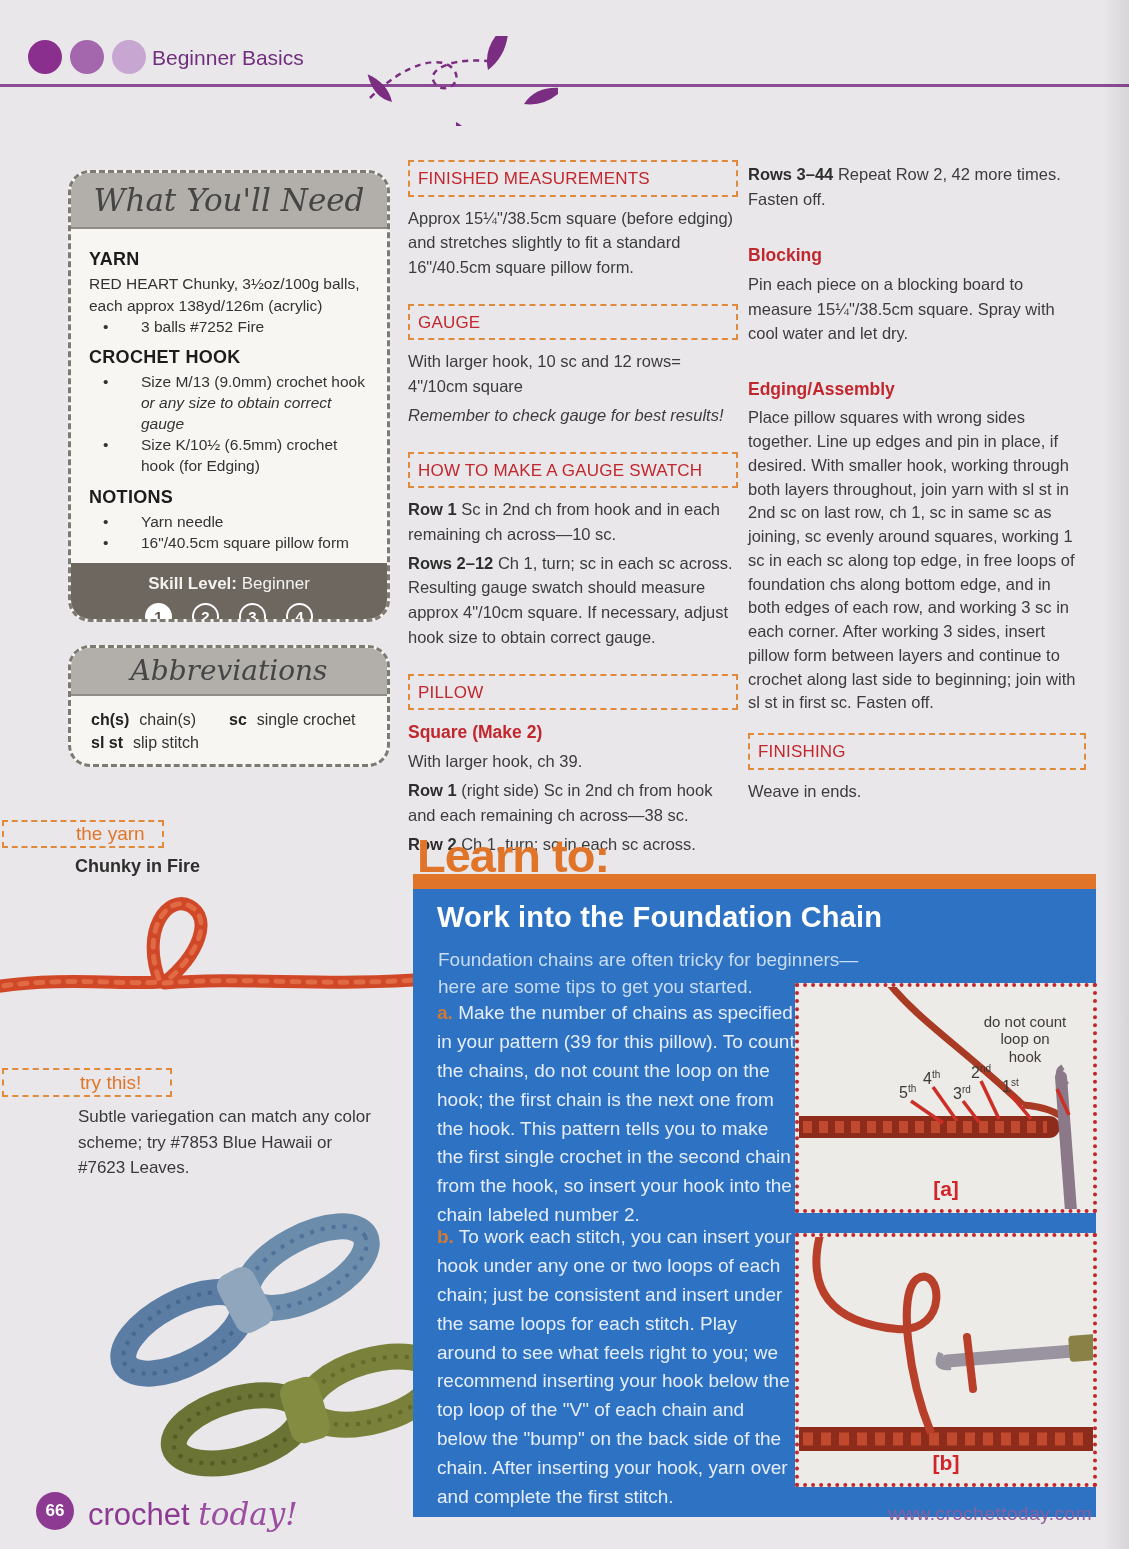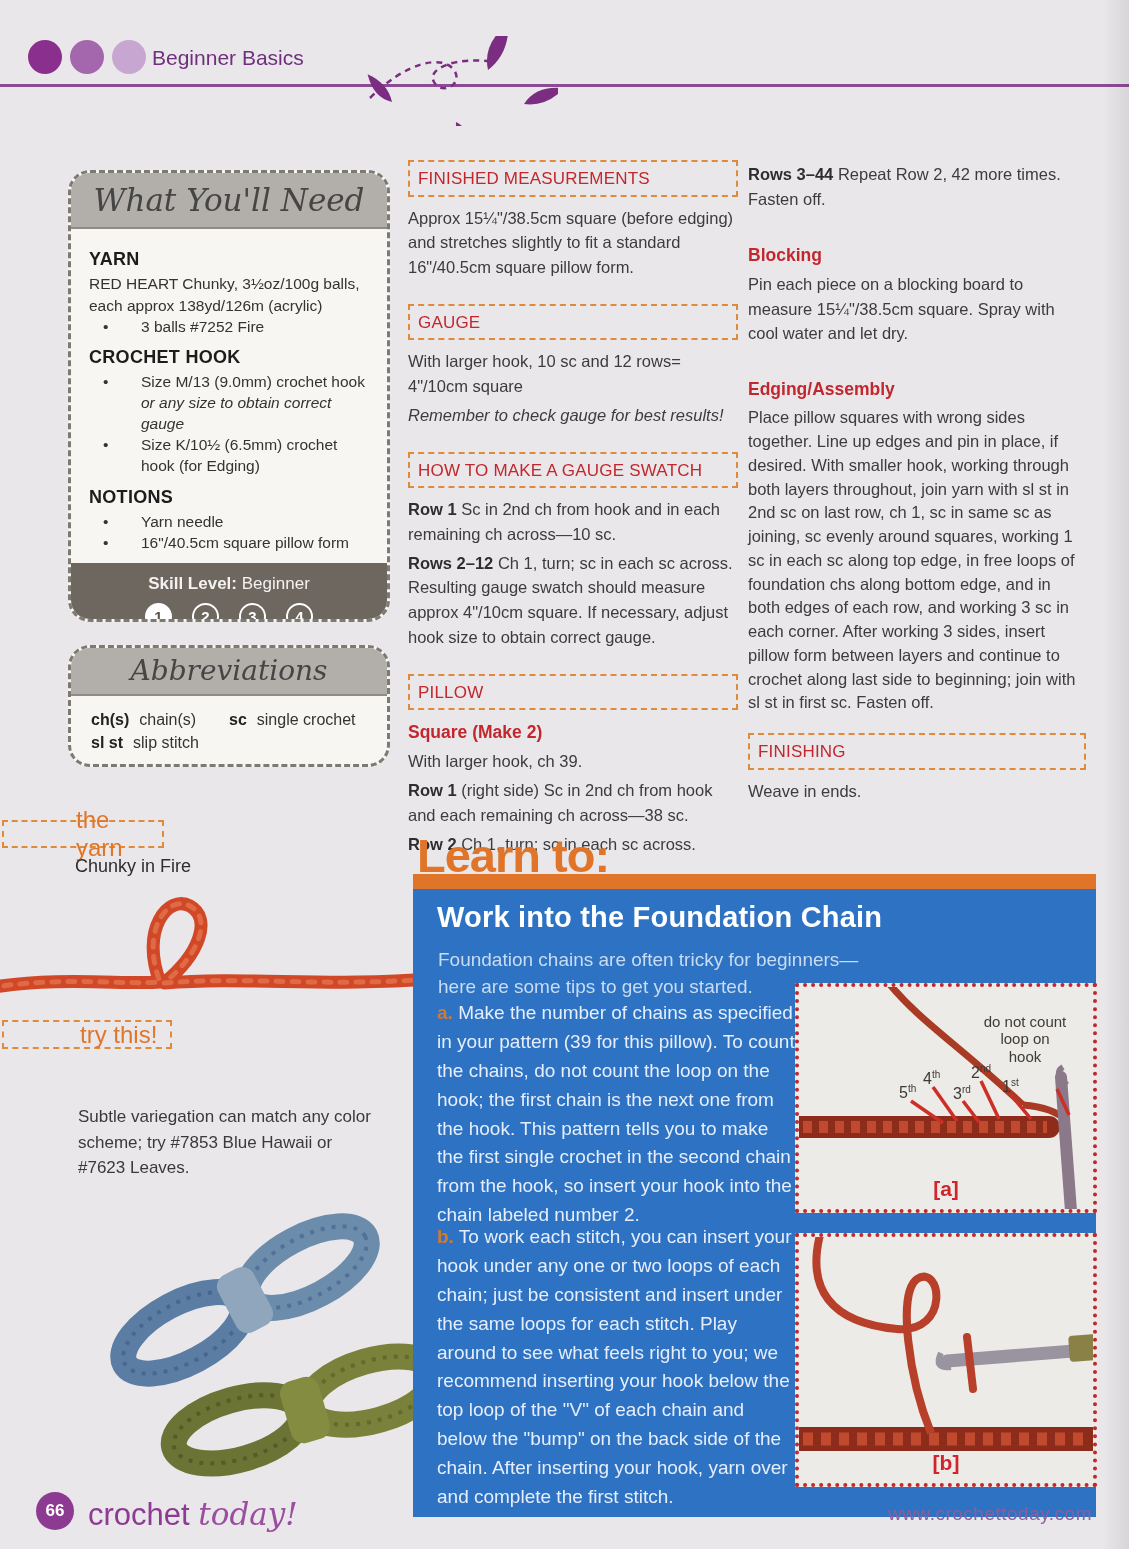--- a/index.html
+++ b/index.html
@@ -31,23 +31,23 @@
   .skill-txt{color:#f3f2ef;font-size:17px;}
   .skill-txt b{font-weight:bold;text-align:right;}
   .skill-circles{display:flex;justify-content:center;gap:20px;margin-top:8px;}
   .sk-c{width:27px;height:27px;border-radius:50%;display:flex;align-items:center;justify-content:center;
     font-size:15px;font-weight:bold;border:2px solid #fff;color:#fff;box-sizing:border-box;}
   .sk-c.active{background:#fff;color:#5a544e;border-color:#fff;}
   .abbr-body{display:flex;padding:12px 20px;font-size:16px;color:#333;line-height:1.45;}
   .abbr-col{width:50%;}
   .abbr-row b{font-weight:bold;color:#222;margin-right:10px;}
   
-  .tag-box{position:absolute;border:2px dashed #e08a3c;color:#e0762a;font-size:24px;font-weight:500;
+  .tag-box{position:absolute;border:2px dashed #e08a3c;color:#e0762a;font-size:19px;font-weight:500;
     box-sizing:border-box;display:flex;align-items:center;}
-  .tag-caption{position:absolute;font-size:18px;color:#2e2e2e;font-weight:400;}
+  .tag-caption{position:absolute;font-size:18px;color:#2e2e2e;font-weight:700;}
   .try-body{position:absolute;font-size:17px;line-height:1.5;color:#3a3a3a;}
   
   .col{position:absolute;font-size:16.5px;line-height:1.5;color:#3c3c3c;}
   .sec-head{border:2px dashed #e08a3c;color:#c1272d;font-weight:normal;font-size:17px;
     padding:4px 8px 3px 8px;letter-spacing:.2px;margin-bottom:9px;}
   .red-sub{color:#c1272d;font-weight:bold;font-size:17.5px;margin:0 0 3px 0;}
   .col p{margin:0 0 4px 0;}
   .rowlbl{font-weight:bold;color:#2e2e2e;}
   .sp{height:20px;}
   
@@ -183,21 +183,21 @@
   <div class="tag-box" style="left:2px;top:820px;width:162px;height:28px;padding-left:72px;">
     <span>the yarn</span>
   </div>
   <div class="tag-caption" style="left:75px;top:856px;">Chunky in Fire</div>
 
   <svg class="art" style="left:0;top:888px;" width="432" height="132" viewBox="0 0 432 132">
     <path d="M -12 100 C 60 88, 125 97, 160 94 C 140 42, 168 6, 190 18 C 212 30, 200 66, 164 95 C 250 88, 330 100, 442 90" fill="none" stroke="#d04827" stroke-width="13" stroke-linecap="round" stroke-linejoin="round"></path>
     <path d="M -12 100 C 60 88, 125 97, 160 94 C 140 42, 168 6, 190 18 C 212 30, 200 66, 164 95 C 250 88, 330 100, 442 90" fill="none" stroke="#e06a44" stroke-width="5" stroke-dasharray="7 9" stroke-linecap="round"></path>
   </svg>
 
-  <div class="tag-box" style="left:2px;top:1020px;width:170px;height:29px;padding-left:76px;">
+  <div class="tag-box" style="left:2px;top:1068px;width:170px;height:29px;padding-left:76px;">
     <span>try this!</span>
   </div>
   <div class="try-body" style="left:78px;top:1104px;width:302px;">Subtle variegation can match any color scheme; try #7853 Blue Hawaii or #7623 Leaves.</div>
 
   <svg class="art" style="left:55px;top:1212px;" width="370" height="280" viewBox="0 0 370 280">
     <g transform="translate(190,88) rotate(-28)">
       <ellipse cx="-70" cy="0" rx="66" ry="30" fill="none" stroke="#5b7da4" stroke-width="26"></ellipse>
       <ellipse cx="70" cy="0" rx="66" ry="30" fill="none" stroke="#6c8cab" stroke-width="26"></ellipse>
       <ellipse cx="-70" cy="0" rx="66" ry="30" fill="none" stroke="#47678e" stroke-width="4" stroke-dasharray="4 7"></ellipse>
       <ellipse cx="70" cy="0" rx="66" ry="30" fill="none" stroke="#51719a" stroke-width="4" stroke-dasharray="4 7"></ellipse>

